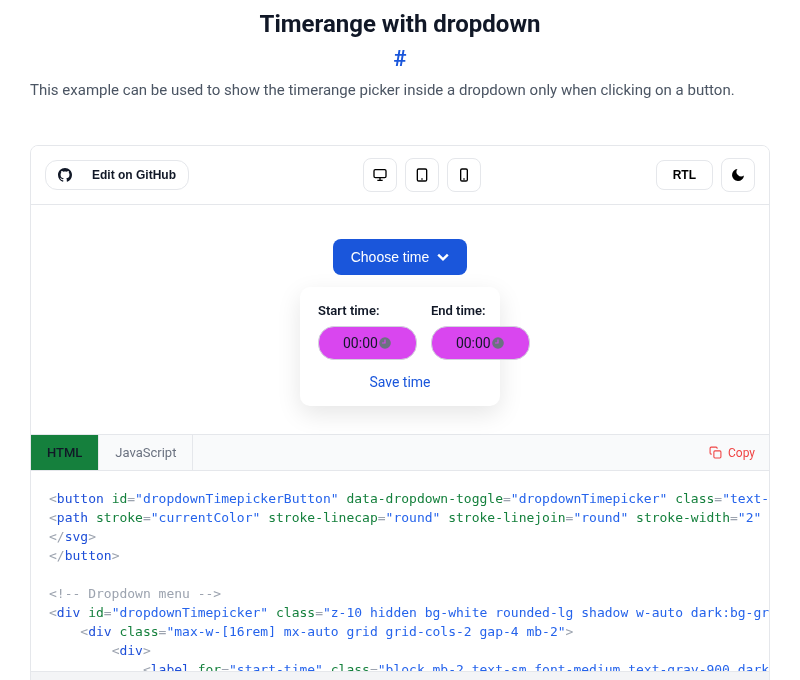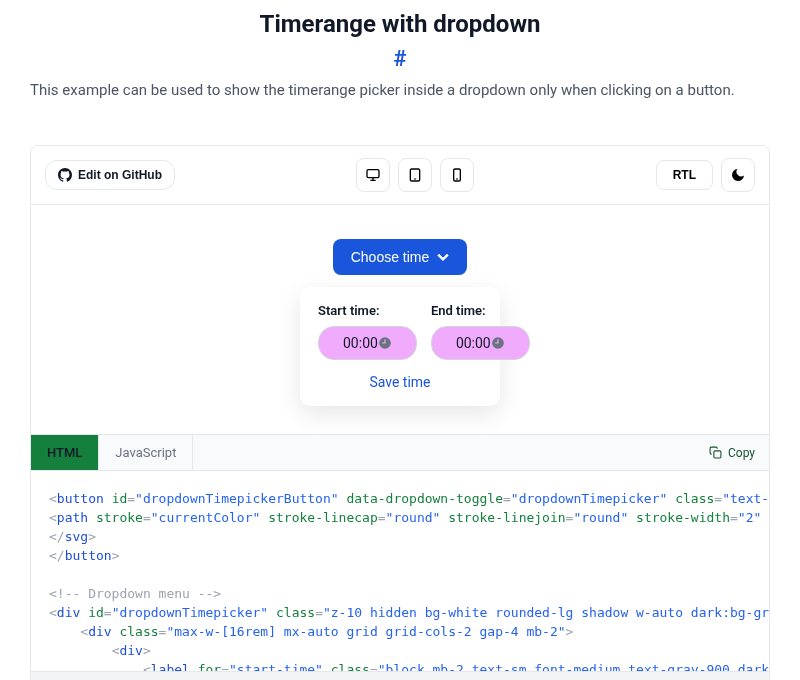--- a/index.html
+++ b/index.html
@@ -3,39 +3,39 @@
 <meta charset="utf-8">
 <style>
   * { box-sizing: border-box; margin: 0; padding: 0; }
   body { font-family: -apple-system, BlinkMacSystemFont, "Segoe UI", Roboto, "Helvetica Neue", Arial, sans-serif; background: #fff; color: #111827; width: 800px; height: 680px; padding: 10px 30px 0 30px; }
   h2 { font-size: 24px; font-weight: 700; margin-bottom: 10px; display: flex; align-items: center; gap: 8px; flex-direction: column;}
   .hash { color: #1a56db; font-weight: 700; font-size: 22px; }
   .desc { font-size: 15px; color: #4b5563; margin-bottom: 46px; }
   .panel { border: 1px solid #e5e7eb; border-radius: 8px; overflow: hidden; }
   .toolbar { display: flex; align-items: center; justify-content: space-between; padding: 12px 14px; border-bottom: 1px solid #e5e7eb; background: #fff; }
   .toolbar .left, .toolbar .mid, .toolbar .right { display: flex; gap: 8px; align-items: center; }
-  .btn-sm { border: 1px solid #e5e7eb; background: #fff; border-radius: 12px; padding: 7px 12px; font-size: 12px; font-weight: 600; color: #111827; display: flex; align-items: center; gap: 6px; cursor: pointer; }
+  .btn-sm { border: 1px solid #e5e7eb; background: #fff; border-radius: 12px; padding: 7px 12px; font-size: 12px; font-weight: 600; color: #111827; display: flex; align-items: center; gap: 20px; cursor: pointer; }
   .icon-btn { border: 1px solid #e5e7eb; background: #fff; border-radius: 8px; width: 34px; height: 34px; display: flex; align-items: center; justify-content: center; cursor: pointer; }
   .icon-btn svg { width: 16px; height: 16px; }
   .rtl-btn { border: 1px solid #e5e7eb; background: #fff; border-radius: 8px; padding: 7px 16px; font-size: 12px; font-weight: 600; cursor: pointer; }
   .preview { background: #fff; padding: 34px 0 28px 0; display: flex; flex-direction: column; align-items: center; }
   .choose-btn { background: #1a56db; color: #fff; border: none; border-radius: 8px; padding: 10px 18px; font-size: 14px; font-weight: 500; display: flex; align-items: center; gap: 8px; cursor: pointer; }
   .choose-btn svg { width: 12px; height: 12px; }
   .dropdown { margin-top: 12px; background: #fff; border-radius: 10px; box-shadow: 0 8px 24px rgba(0,0,0,.10); padding: 16px 18px; width: 200px; }
   .row2 { display: grid; grid-template-columns: 1fr 1fr; gap: 14px; }
   .lbl { font-size: 13px; font-weight: 600; color: #111827; margin-bottom: 8px; display: block; }
-  .time-field { border: 1px solid #d1d5db; background: #f0abfc; border-radius: 16px; padding: 8px 24px; display: flex; align-items: center; justify-content: space-between; font-size: 14px; color: #111827; }
+  .time-field { border: 1px solid #d1d5db; background: #d946ef; border-radius: 16px; padding: 8px 24px; display: flex; align-items: center; justify-content: space-between; font-size: 14px; color: #111827; }
   .clock { width: 14px; height: 14px; fill: #6b7280; }
   .save-link { display: block; margin-top: 14px; color: #1a56db; font-size: 14px; cursor: pointer; text-align: center; }
   .code-tabs { display: flex; align-items: center; border-top: 1px solid #e5e7eb; border-bottom: 1px solid #e5e7eb; background: #f9fafb; font-size: 13px; }
   .tab { padding: 10px 16px; color: #6b7280; cursor: pointer; }
   .tab.active { background: #15803d; color: #111827; border-right: 1px solid #e5e7eb; font-weight: 500;}
   .tab.next { border-right: 1px solid #e5e7eb; }
   .tab-spacer { flex: 1; }
-  .copy { padding: 10px 14px; color: #14532d; display: flex; align-items: center; gap: 6px; cursor: pointer; font-size: 12px; }
+  .copy { padding: 10px 14px; color: #ef4444; display: flex; align-items: center; gap: 6px; cursor: pointer; font-size: 12px; }
   .code-area { font-family: ui-monospace, SFMono-Regular, Menlo, Consolas, monospace; font-size: 13px; line-height: 19px; padding: 18px 18px 0 18px; white-space: pre; overflow: hidden; height: 200px; background: #fff; color: #9ca3af; }
   .t-punc { color: #9ca3af; }
   .t-tag { color: #1d4ed8; }
   .t-attr { color: #15803d; }
   .t-str { color: #2563eb; }
   .t-comm { color: #9ca3af; font-style: normal; }
   .expand { text-align: center; padding: 12px 0; font-size: 14px; font-weight: 500; color: #111827; background: #f3f4f6; border-top: 1px solid #e5e7eb; cursor: pointer; }
 </style>
 </head>
 <body>

